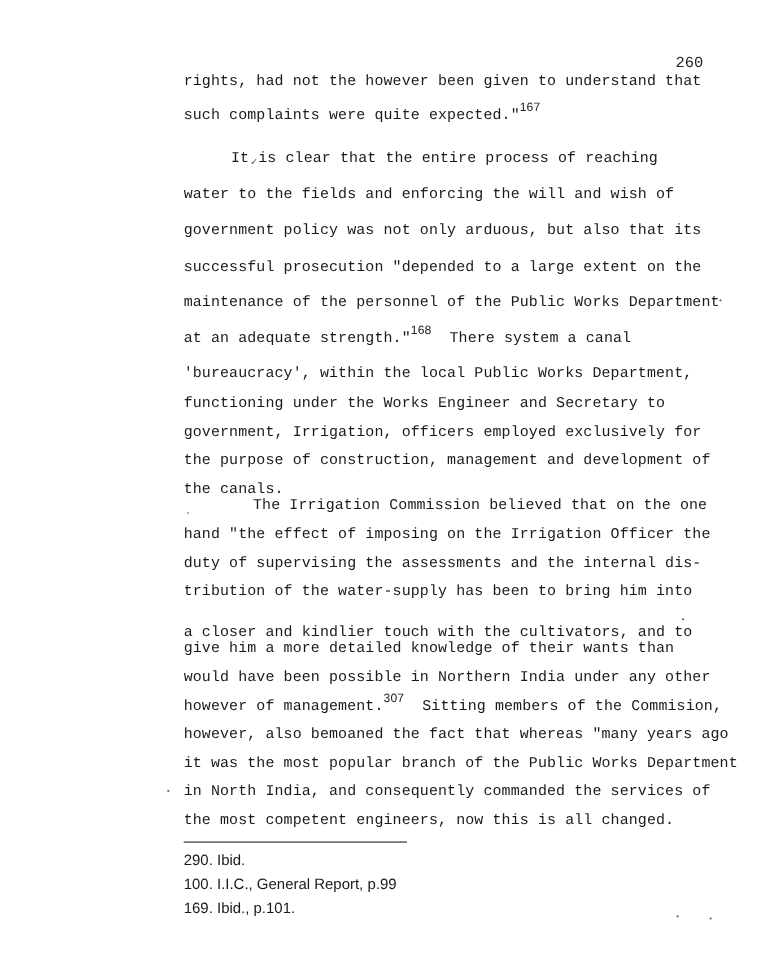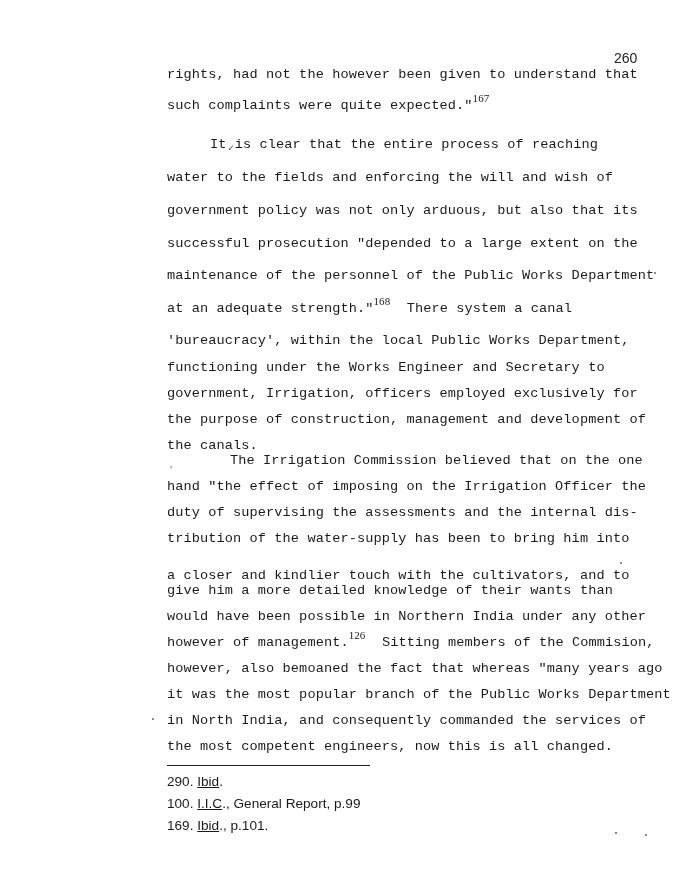--- a/index.html
+++ b/index.html
@@ -1,25 +1,25 @@
 <!DOCTYPE html>
 <html><head>
   <meta charset="utf-8">
   <style>
     html, body { margin: 0; padding: 0; background: #ffffff; }
     body { width: 700px; height: 880px; position: relative; overflow: hidden;
            font-family: "Liberation Mono", "DejaVu Sans Mono", monospace; color: #1a1a1a; }
     .page-number { position: absolute; left: 614px; top: 50px; font-size: 14px;
-                   font-family: Liberation Sans, sans-serif; color: #222; }
+                   font-family: Liberation Mono, monospace; color: #222; }
     .line { position: absolute; left: 167px; font-size: 13.6px; white-space: pre; letter-spacing: 0.1px; }
-    .sup { font-family: Liberation Serif, serif; font-size: 11px; position: relative; top: -7px; }
+    .sup { font-family: Liberation Sans, sans-serif; font-size: 11px; position: relative; top: -7px; }
     .rule { position: absolute; left: 167px; top: 765px; width: 203px; height: 0;
             border-top: 1.6px solid #222; }
     .fn { position: absolute; left: 167px; font-size: 13.6px; font-family: "Liberation Sans Narrow", "Liberation Sans", sans-serif; white-space: pre; }
-    .u { text-decoration: underline; }
+    .u { }
     .mark { position: absolute; font-size: 10px; color: #555; }
     .dot { position: absolute; width: 2px; height: 2px; background: #666; border-radius: 1px; }
   </style>
 </head>
 <body>
 
 <div>
   <div class="page-number">260</div>
 
   <div class="line" style="top:67px"><span>rights, had not the however been given to understand that</span></div>
@@ -39,21 +39,21 @@
   <div class="line" style="top:438px"><span>the canals.</span></div>
 
   <div class="line" style="top:453px;left:230px"><span>The Irrigation Commission believed that on the one</span></div>
   <span class="mark" style="left:168px;top:466px">ʼ</span>
   <div class="line" style="top:479px"><span>hand "the effect of imposing on the Irrigation Officer the</span></div>
   <div class="line" style="top:505px"><span>duty of supervising the assessments and the internal dis-</span></div>
   <div class="line" style="top:531px"><span>tribution of the water-supply has been to bring him into</span></div>
   <div class="line" style="top:568px"><span>a closer and kindlier touch with the cultivators, and to</span></div>
   <div class="line" style="top:583px"><span>give him a more detailed knowledge of their wants than</span></div>
   <div class="line" style="top:609px"><span>would have been possible in Northern India under any other</span></div>
-  <div class="line" style="top:635px"><span>however of management.</span><span class="sup">126</span><span>  Sitting members of the Commision,</span></div>
+  <div class="line" style="top:635px"><span>however of management.</span><span class="sup">307</span><span>  Sitting members of the Commision,</span></div>
   <div class="line" style="top:661px"><span>however, also bemoaned the fact that whereas "many years ago</span></div>
   <div class="line" style="top:687px"><span>it was the most popular branch of the Public Works Department</span></div>
   <div class="line" style="top:713px"><span>in North India, and consequently commanded the services of</span></div>
   <div class="line" style="top:739px"><span>the most competent engineers, now this is all changed.</span></div>
 
   <div class="rule"></div>
 
   <div class="fn" style="top:774px"><span>290.</span> <span class="u">Ibid</span><span>.</span></div>
   <div class="fn" style="top:796px"><span>100.</span> <span class="u">I.I.C</span><span>., General Report, p.99</span></div>
   <div class="fn" style="top:818px"><span>169.</span> <span class="u">Ibid</span><span>., p.101.</span></div>

